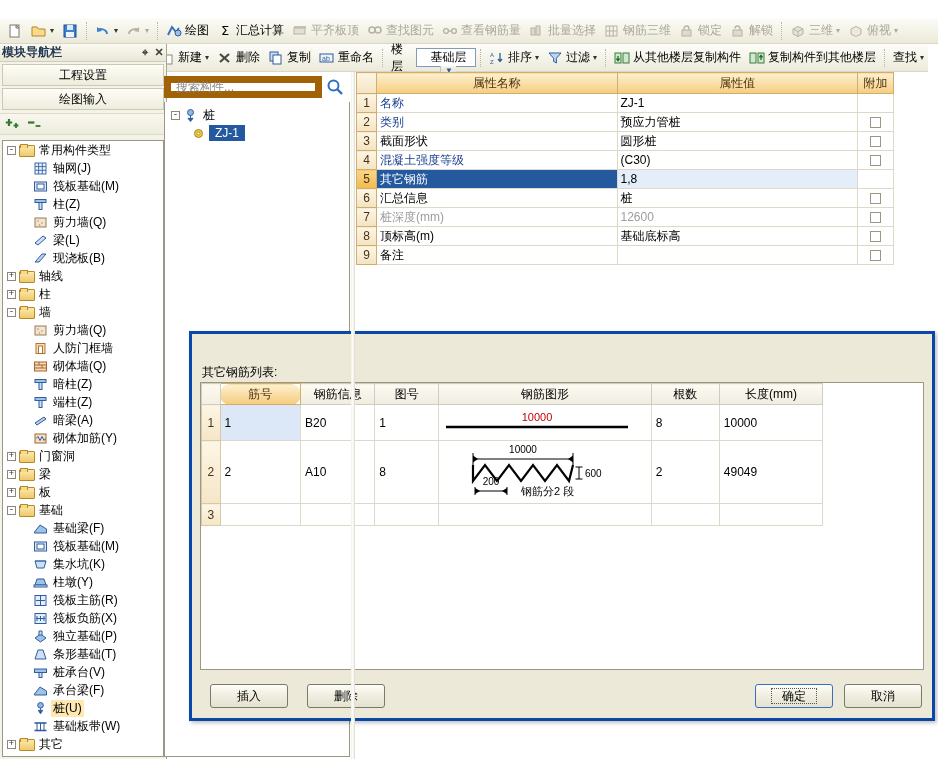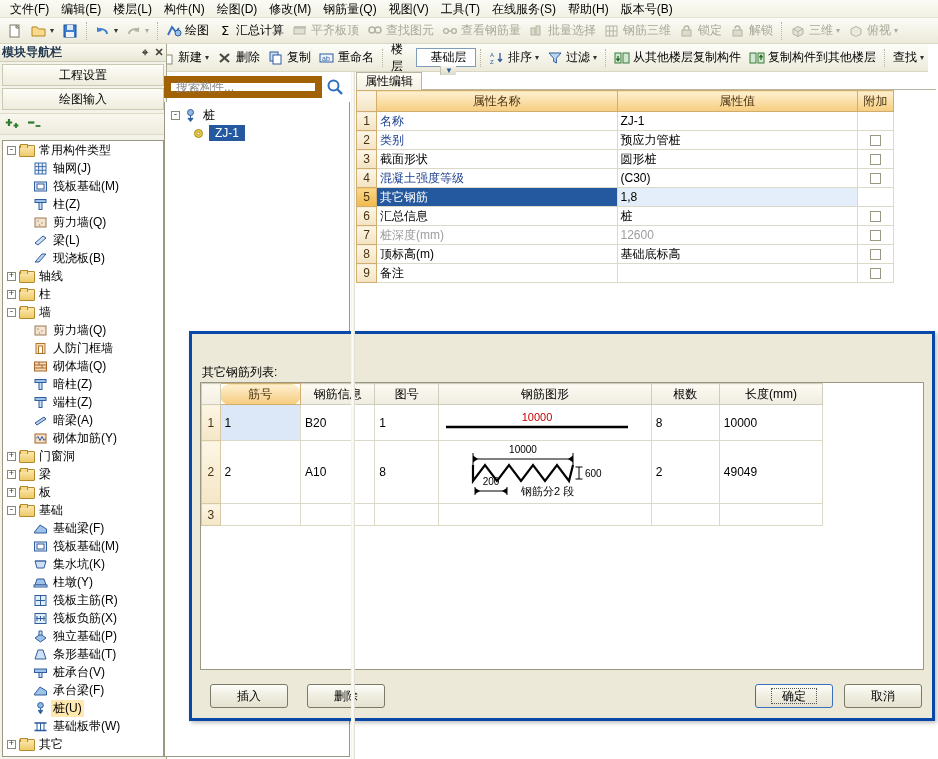--- a/index.html
+++ b/index.html
@@ -193,34 +193,20 @@
   }
   .btn.def { border:1px solid #3a6fbf; }
   .btn.def .inner { border:1px dotted #555; padding:0 10px; line-height:14px; }
   svg { display:block; }
 </style>
 </head>
 <body>
 
 <div id="app">
 
-  <div class="menubar" id="menubar">
-      <div class="mi">文件(F)</div>
-      <div class="mi">编辑(E)</div>
-      <div class="mi">楼层(L)</div>
-      <div class="mi">构件(N)</div>
-      <div class="mi">绘图(D)</div>
-      <div class="mi">修改(M)</div>
-      <div class="mi">钢筋量(Q)</div>
-      <div class="mi">视图(V)</div>
-      <div class="mi">工具(T)</div>
-      <div class="mi">在线服务(S)</div>
-      <div class="mi">帮助(H)</div>
-      <div class="mi">版本号(B)</div>
-    </div>
 
   <div class="toolbar1">
     <div class="tbbtn">
       <span class="ico">
         <svg width="16" height="14" viewBox="0 0 16 14">
             <rect x="3" y="1" width="9" height="12" fill="#fff" stroke="#7a7a6a"></rect>
             <path d="M9 1 L12 4 L9 4 Z" fill="#dde7f3" stroke="#7a7a6a"></path>
           </svg>
       </span>
     </div>
@@ -822,26 +808,20 @@
         <svg width="15" height="13" viewBox="0 0 15 13">
             <circle cx="7.5" cy="6.5" r="4" fill="#f0d24a" stroke="#a8860f"></circle>
             <circle cx="7.5" cy="6.5" r="1.6" fill="#fff" stroke="#a8860f"></circle>
           </svg>
       </span>
       <span class="lbl" style="background:#24599f;color:#fff;padding:1px 6px;">ZJ-1</span>
     </div>
   </div>
 
   <div class="propwrap">
-    <div class="tabstrip">
-      <div class="tab">
-        <span>属性编辑</span>
-      </div>
-      <div class="tabrest"></div>
-    </div>
     <table class="prop">
       <thead>
         <tr>
           <th class="idx" style="width:20px"></th>
           <th>属性名称</th>
           <th>属性值</th>
           <th style="width:36px">附加</th>
         </tr>
       </thead>
       <tbody id="propbody">

